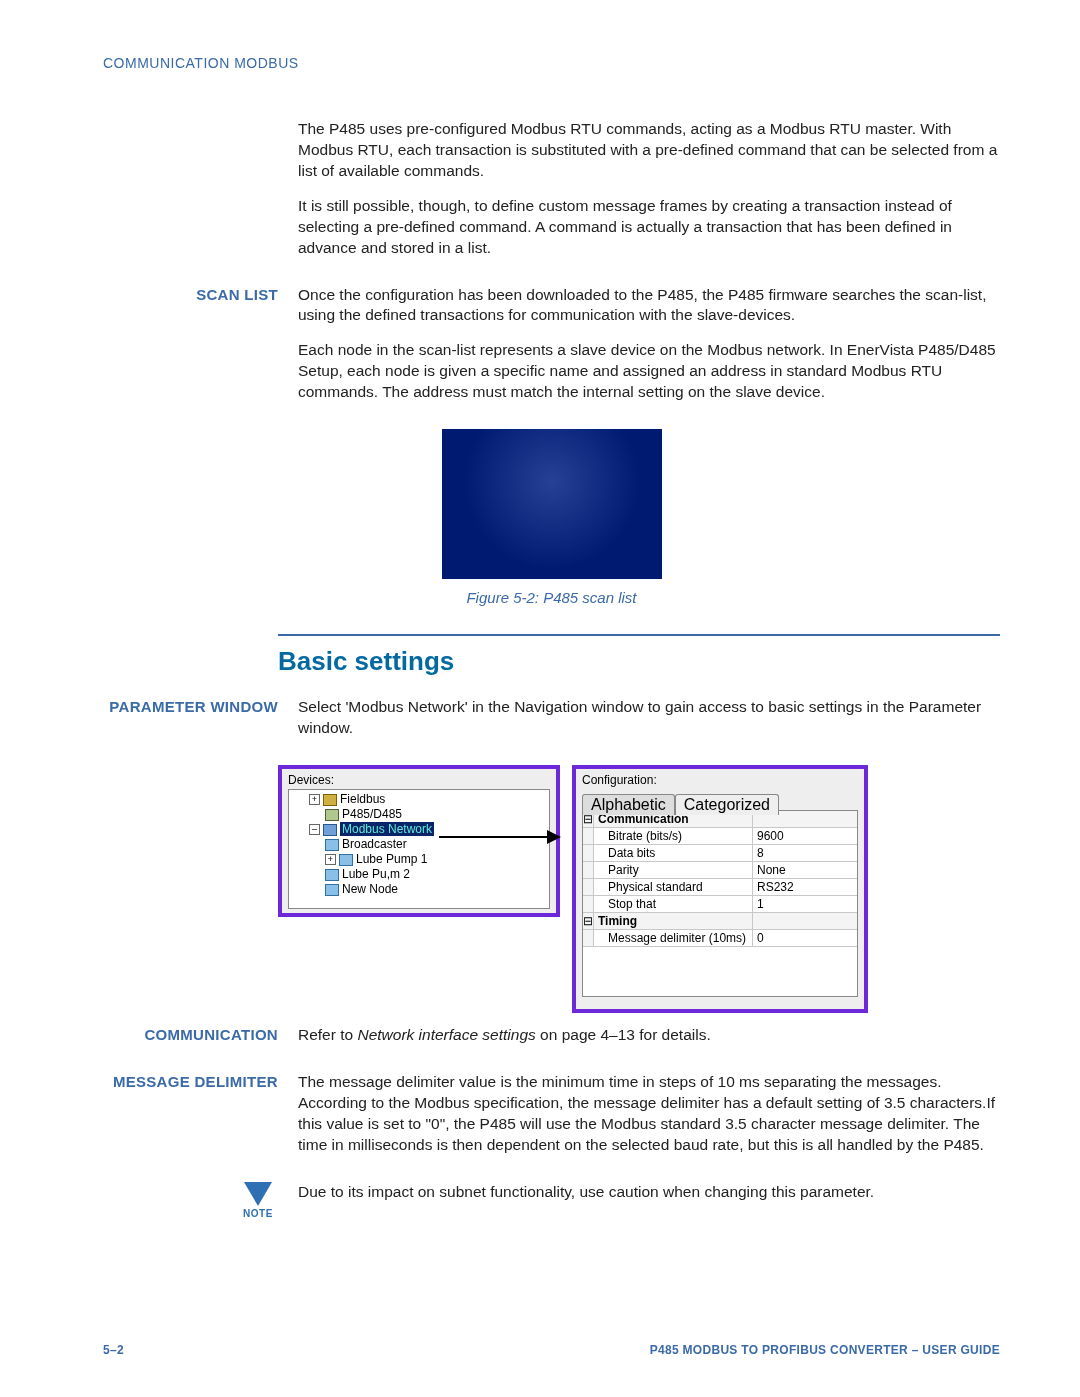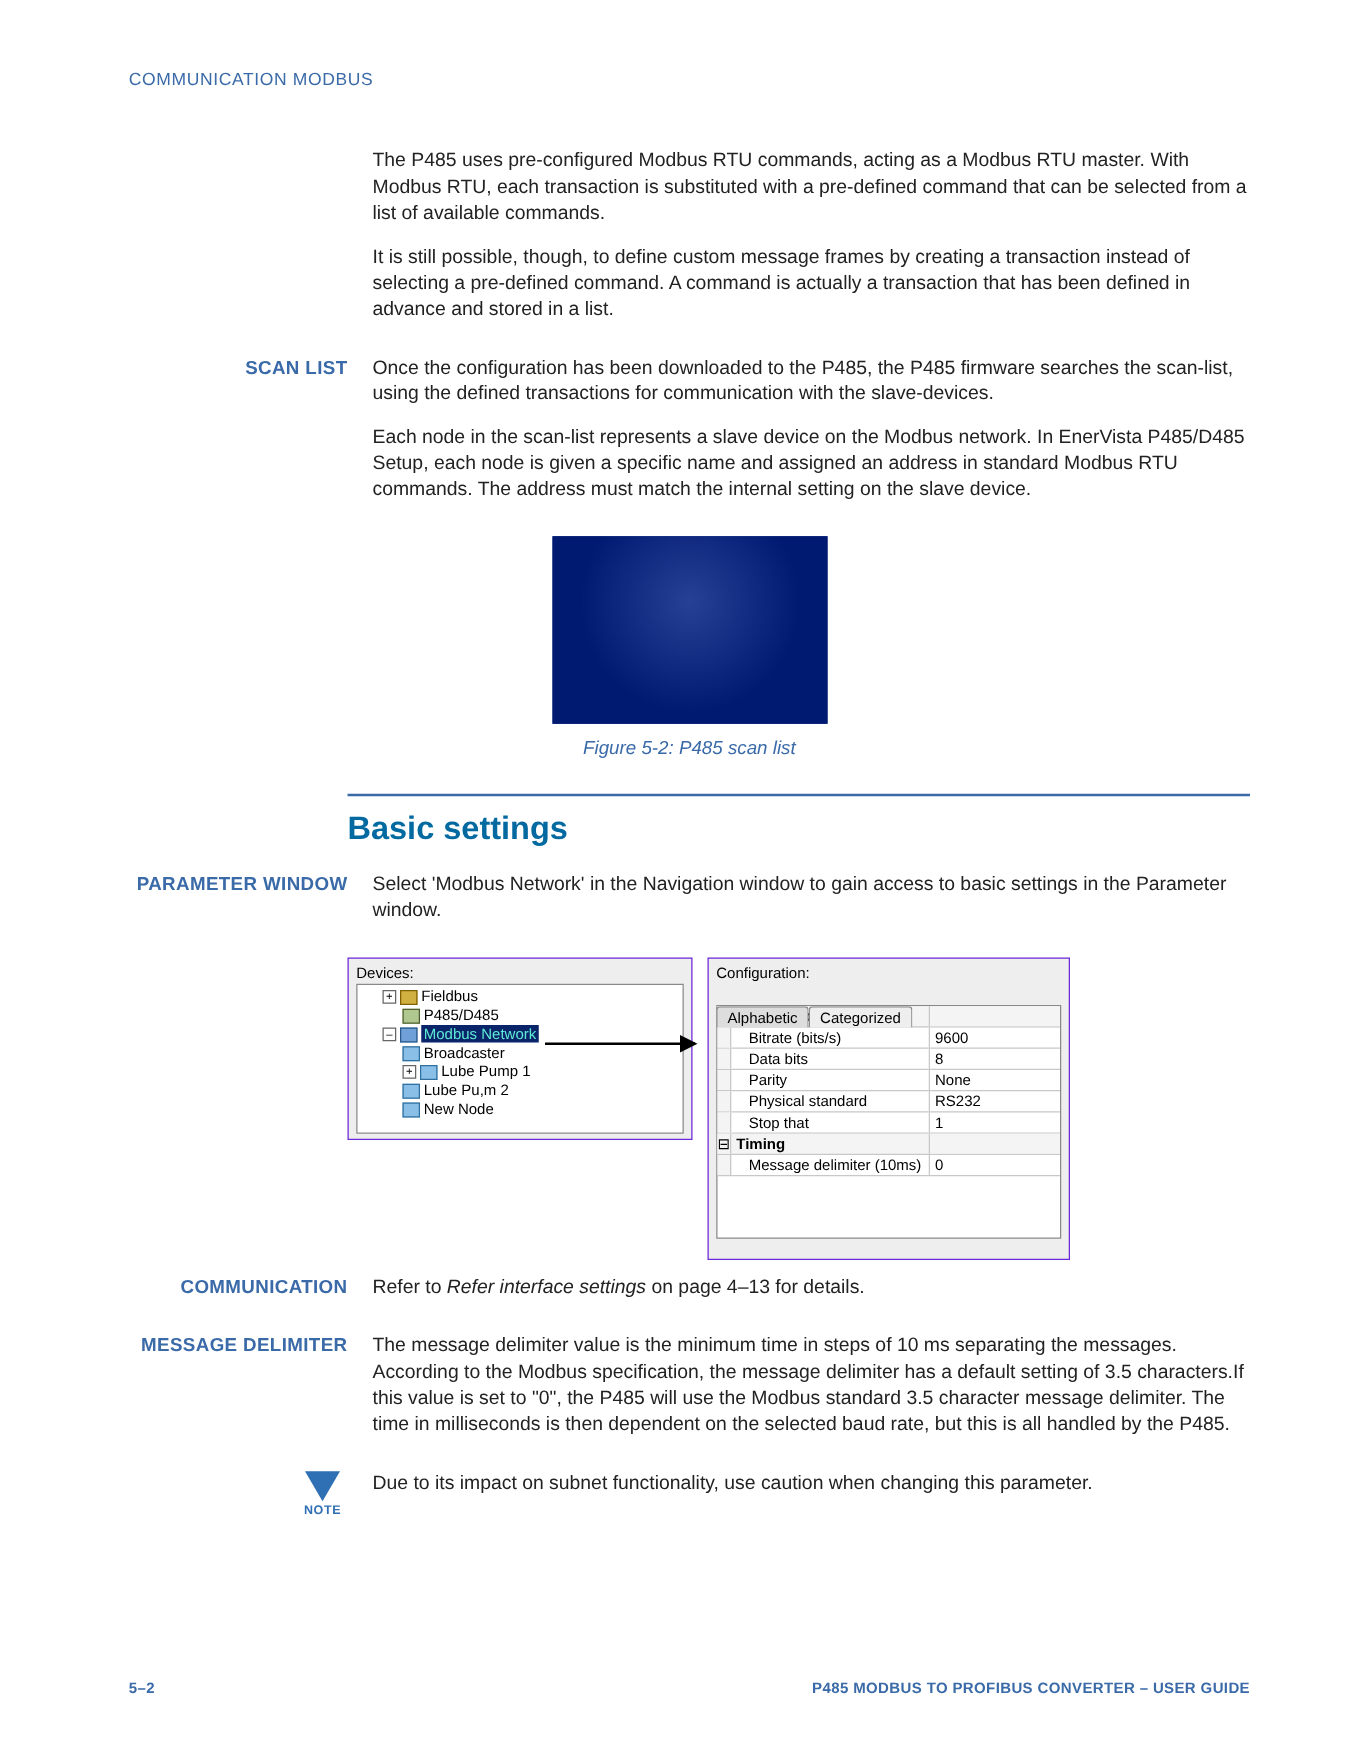--- a/index.html
+++ b/index.html
@@ -83,21 +83,21 @@
   }
 
   
   .param-holder {
     margin-left: 175px;
     display: flex;
     gap: 12px;
     margin-bottom: 4px;
   }
   .panel {
-    border: 1px solid #6d28d9;
+    border: 4px solid #6d28d9;
     background: #eee;
     font-family: Tahoma, Arial, sans-serif;
     font-size: 12px;
     color: #000;
   }
   .devices-panel {
     width: 262px;
     padding: 4px 6px 6px 6px;
     position: relative;
     height: 134px;
@@ -130,23 +130,23 @@
 
   .config-panel {
     width: 276px;
     padding: 4px 6px 16px 6px;
     height: 220px;
   }
   .config-panel .label { margin-bottom:2px; display:block; }
   .tabs { margin-bottom: 0; }
   .tab {
     display:inline-block; border:1px solid #888; border-bottom:none;
-    padding:1px 8px; background:#eee; font-size:12px;
+    padding:1px 8px; background:#eee; font-size:16px;
     border-top-left-radius:3px; border-top-right-radius:3px;
-    position:relative; top:18px;
+    position:relative; top:5px;
   }
   .tab.inactive { background:#ddd; box-shadow: inset 0 0 0 #999;}
   .grid {
     border:1px solid #888; background:#fff; height:185px;
   }
   .grid-row { display:flex; border-bottom:1px solid #c8c8c8; font-size:12px; line-height:16px;}
   .grid-row .c1 { width:10px; text-align:center; border-right:1px solid #c8c8c8; background:#f4f4f4;}
   .grid-row .c2 { flex:1; padding:0 4px; border-right:1px solid #c8c8c8;}
   .grid-row .c3 { width:96px; padding:0 4px;}
   .grid-row.group .c2 { font-weight:bold; }
@@ -273,21 +273,21 @@
             <div class="c3">0</div>
           </div>
       </div>
     </div>
   </div>
 
 
   <div class="section" style="margin-top:12px;">
     <div class="side-label">COMMUNICATION</div>
     <div class="body-col">
-      <p><span>Refer to </span><span class="italic">Refer interface settings</span><span> on page 4–13 for details.</span></p>
+      <p><span>Refer to </span><span class="italic">Network interface settings</span><span> on page 4–13 for details.</span></p>
     </div>
   </div>
 
   <div class="section">
     <div class="side-label">MESSAGE DELIMITER</div>
     <div class="body-col">
       <p>The message delimiter value is the minimum time in steps of 10 ms separating the messages. According to the Modbus specification, the message delimiter has a default setting of 3.5 characters.If this value is set to "0", the P485 will use the Modbus standard 3.5 character message delimiter. The time in milliseconds is then dependent on the selected baud rate, but this is all handled by the P485.</p>
     </div>
   </div>
 

